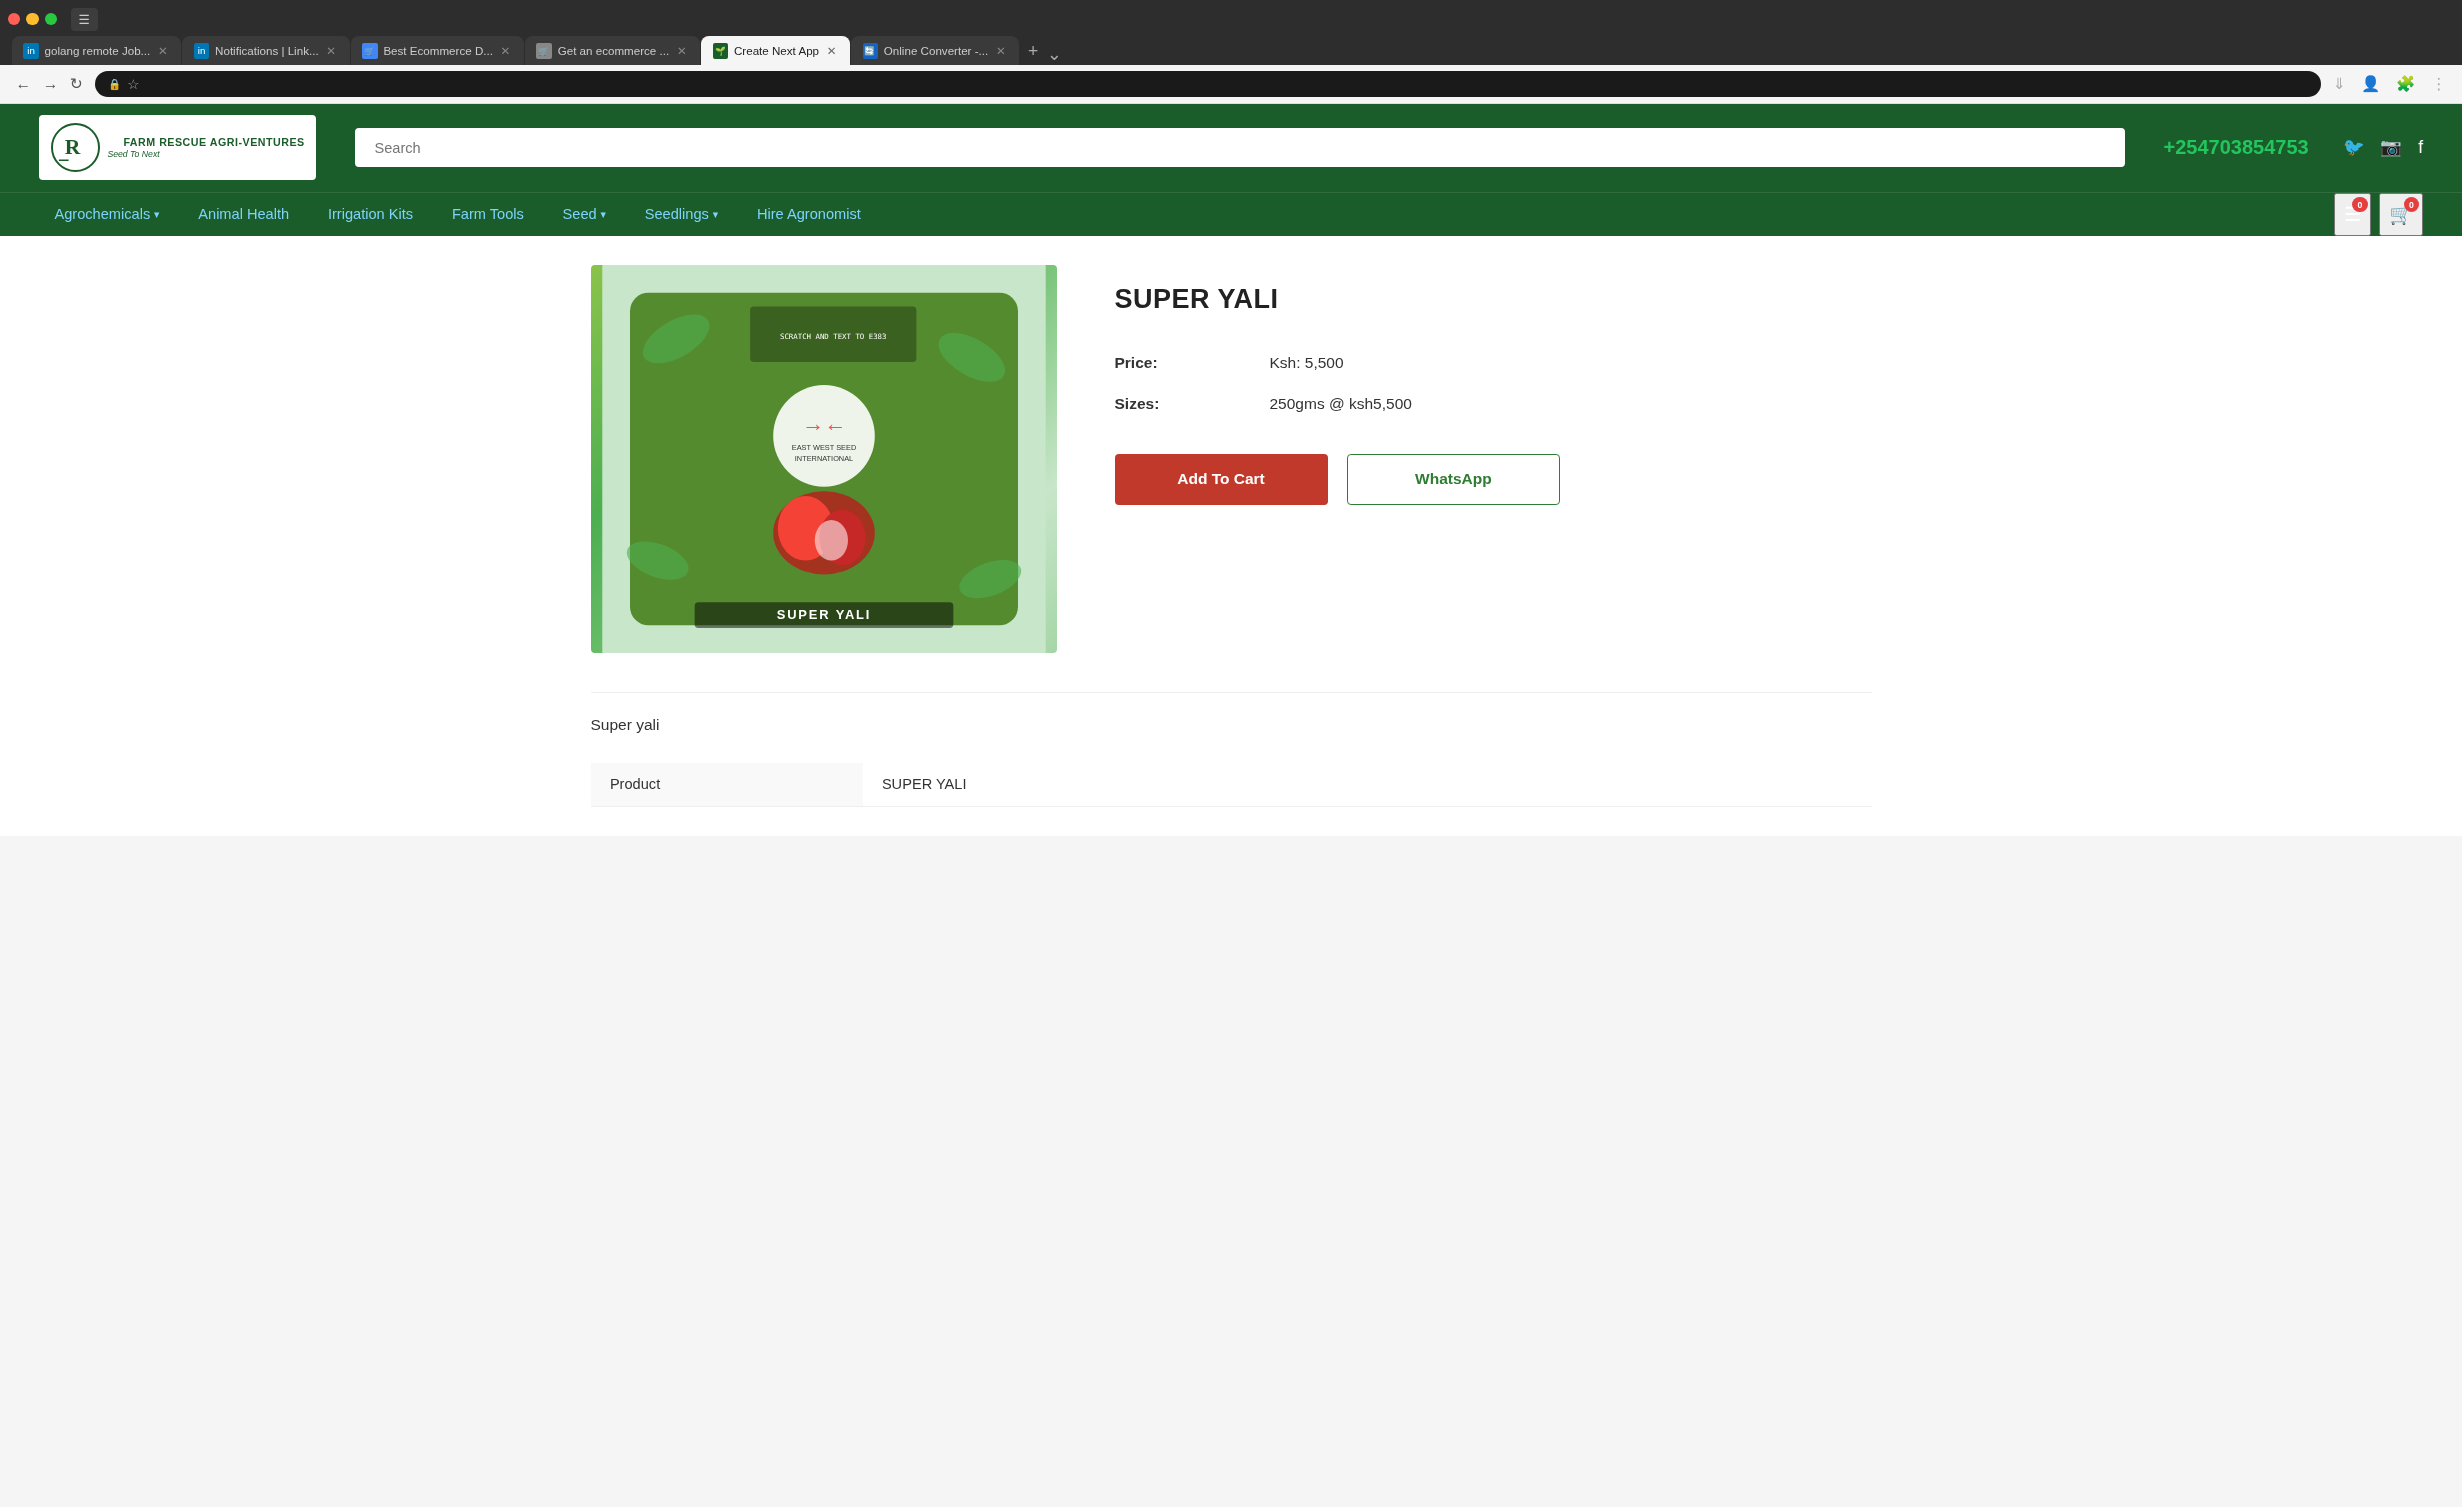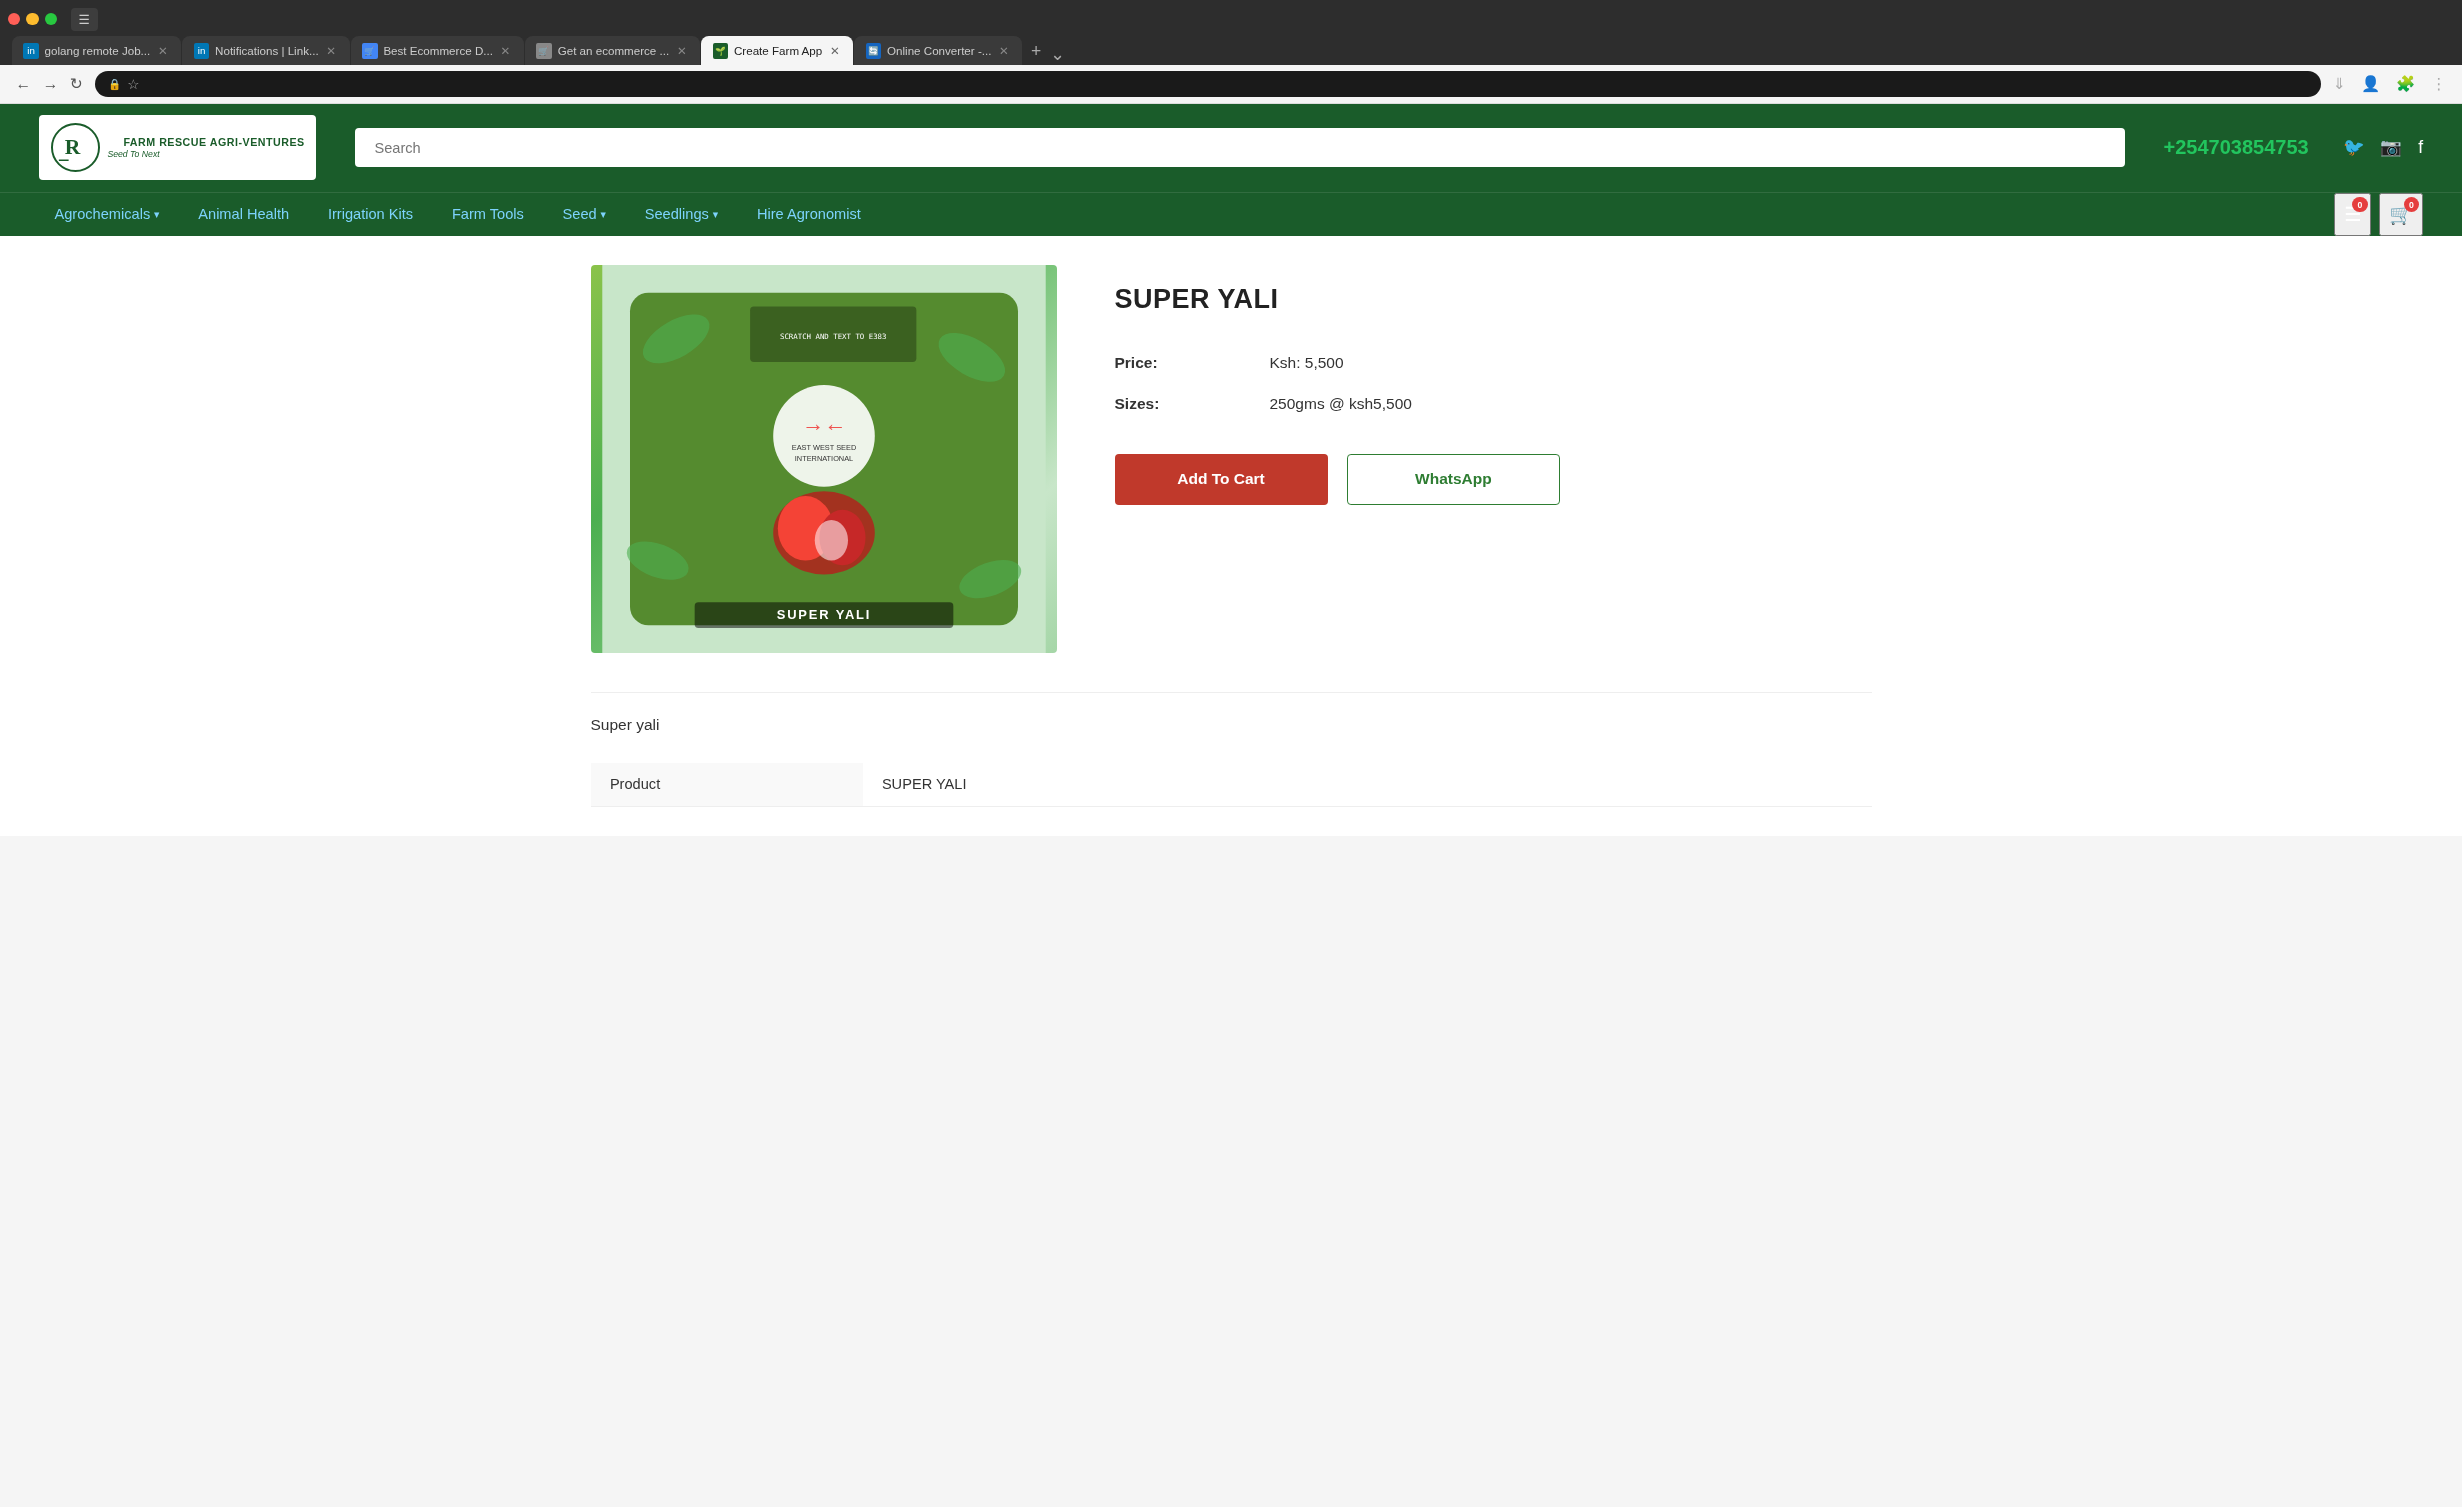--- a/index.html
+++ b/index.html
@@ -134,21 +134,21 @@
     </div>
 
     <div class="tab">
       <div class="tab-favicon" style="background:#888; color:white; width:15.5px;height:15.5px;border-radius:1.9px;font-size:8.7px;display:flex;align-items:center;justify-content:center;">🛒</div>
       <span class="tab-title">Get an ecommerce ...</span>
       <span class="tab-close">✕</span>
     </div>
 
     <div class="tab active">
       <div class="tab-favicon fav-farm" style="background:#1a5c2a; color:white; width:15.5px;height:15.5px;border-radius:1.9px;font-size:8.7px;display:flex;align-items:center;justify-content:center;">🌱</div>
-      <span class="tab-title">Create Farm App</span>
+      <span class="tab-title">Create Next App</span>
       <span class="tab-close">✕</span>
     </div>
 
     <div class="tab">
       <div class="tab-favicon fav-conv" style="background:#1565c0;color:white;width:15.5px;height:15.5px;border-radius:1.9px;font-size:8.7px;display:flex;align-items:center;justify-content:center;">🔄</div>
       <span class="tab-title">Online Converter -...</span>
       <span class="tab-close">✕</span>
     </div>
     <button class="tab-new">+</button>
     <span class="tab-overflow">⌄</span>

